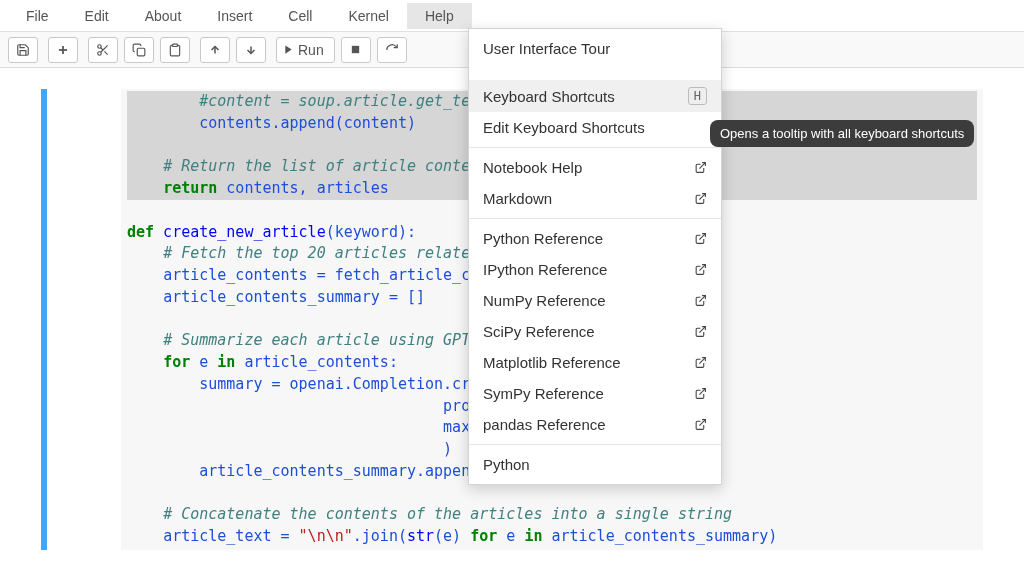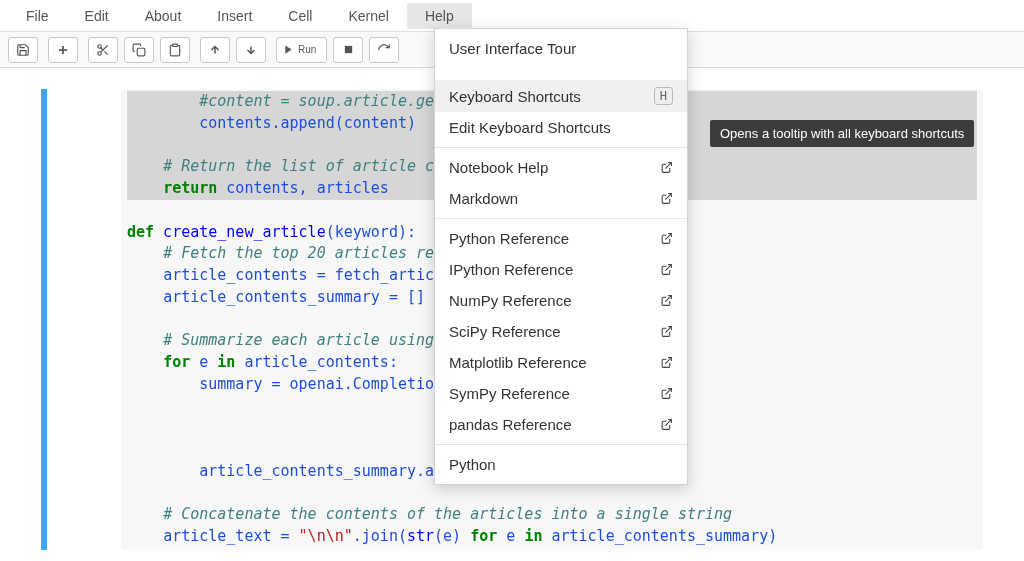--- a/index.html
+++ b/index.html
@@ -44,21 +44,21 @@
     min-width: 30px;
     display: inline-flex;
     align-items: center;
     justify-content: center;
     padding: 0 6px;
     color: #555;
     font-size: 13px;
   }
   .tbtn svg { display: block; }
   .runbtn { padding: 0 10px 0 6px; gap: 4px; }
-  .runbtn .lbl { font-size: 10px; }
+  .runbtn .lbl { font-size: 14px; }
   .tgroup { display: inline-flex; gap: 6px; margin-right: 4px; }
 
   .notebook-wrap {
     position: relative;
     padding: 20px 40px 40px 40px;
     background: #fff;
   }
   .cell {
     display: flex;
     border: 1px solid transparent;
@@ -89,21 +89,21 @@
   .kw { color: #008000; font-weight: bold; }
   .def { color: #0000ff; }
   .com { color: #408080; font-style: italic; }
   .str { color: #ba2121; }
   .num { color: #008000; }
   .nm { color: #1d4ed8; }
 
   .help-dropdown {
     position: absolute;
     top: 28px;
-    left: 434px;
+    left: 468px;
     width: 254px;
     background: #fff;
     border: 1px solid #d4d4d4;
     box-shadow: 0 4px 14px rgba(0,0,0,.18);
     padding: 4px 0;
     z-index: 50;
     font-size: 15px;
   }
   .dd-item {
     display: flex;
@@ -129,21 +129,21 @@
   .ext-icon svg { display: block; }
 
   .tooltip {
     position: absolute;
     top: 120px;
     left: 710px;
     background: #3c3c3c;
     color: #fff;
     font-size: 13px;
     padding: 6px 10px;
-    border-radius: 2px;
+    border-radius: 8px;
     white-space: nowrap;
     z-index: 60;
   }
 </style>
 </head>
 <body>
 
 <div class="menubar">
   <div class="menuitem">File</div>
   <div class="menuitem">Edit</div>

